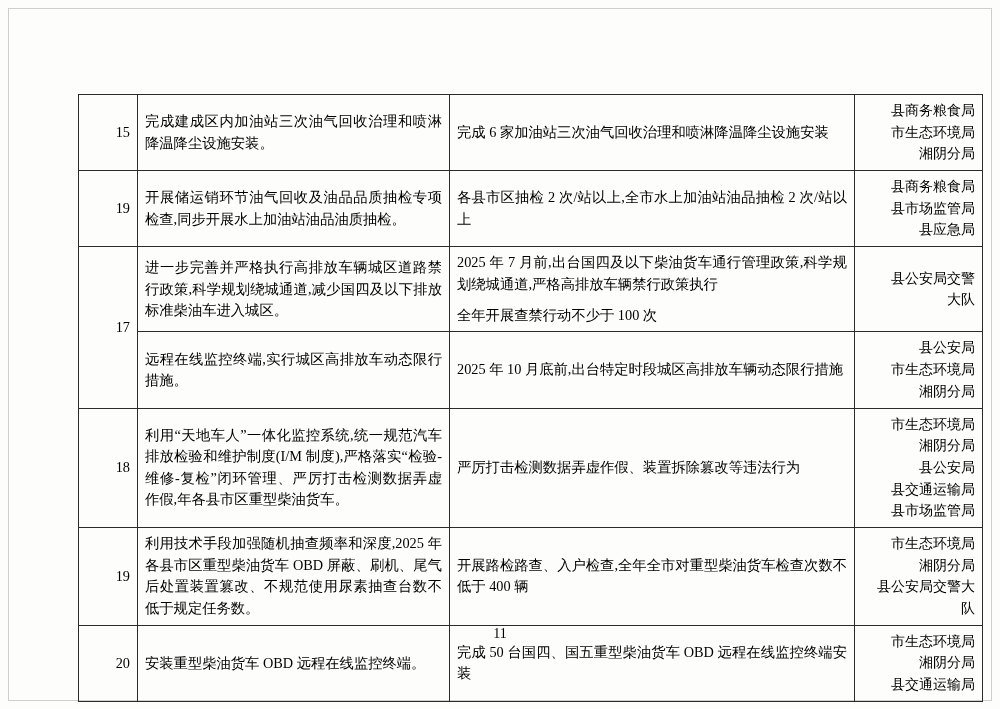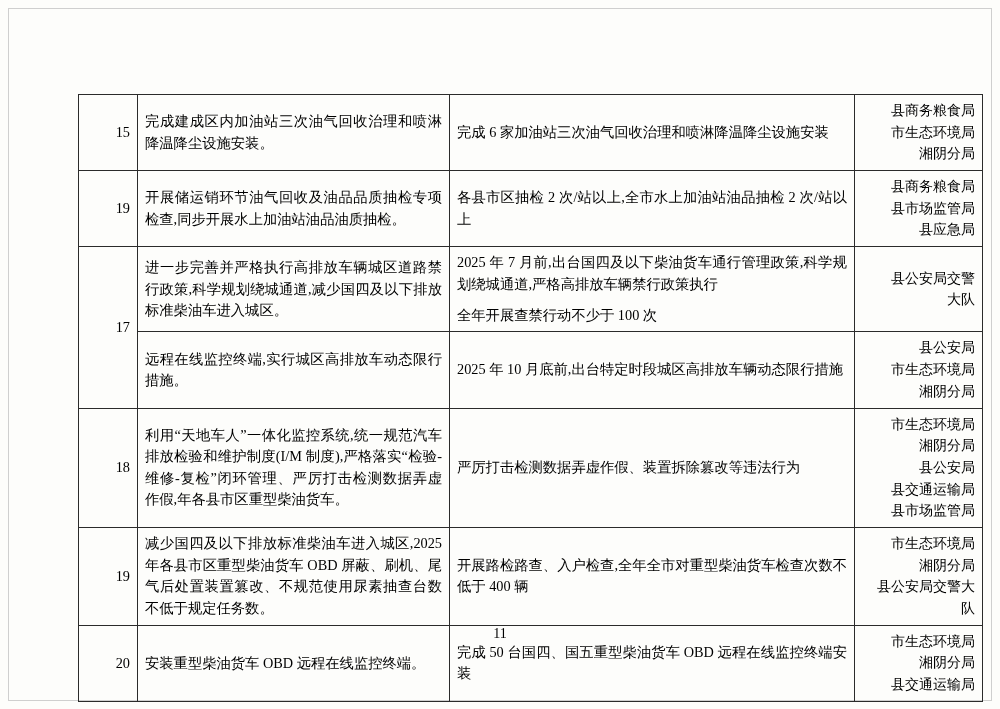--- a/index.html
+++ b/index.html
@@ -175,21 +175,21 @@
             <span class="org-line">市生态环境局</span>
             <span class="org-line">湘阴分局</span>
             <span class="org-line">县公安局</span>
             <span class="org-line">县交通运输局</span>
             <span class="org-line">县市场监管局</span>
           </td>
         </tr>
 
         <tr>
           <td class="col-num">19</td>
-          <td class="col-task justify">减少国四及以下排放标准柴油车进入城区,2025 年各县市区重型柴油货车 OBD 屏蔽、刷机、尾气后处置装置篡改、不规范使用尿素抽查台数不低于规定任务数。</td>
+          <td class="col-task justify">利用技术手段加强随机抽查频率和深度,2025 年各县市区重型柴油货车 OBD 屏蔽、刷机、尾气后处置装置篡改、不规范使用尿素抽查台数不低于规定任务数。</td>
           <td class="col-detail justify">开展路检路查、入户检查,全年全市对重型柴油货车检查次数不低于 400 辆</td>
           <td class="col-org">
             <span class="org-line">市生态环境局</span>
             <span class="org-line">湘阴分局</span>
             <span class="org-line">县公安局交警大</span>
             <span class="org-line">队</span>
           </td>
         </tr>
 
         <tr>

